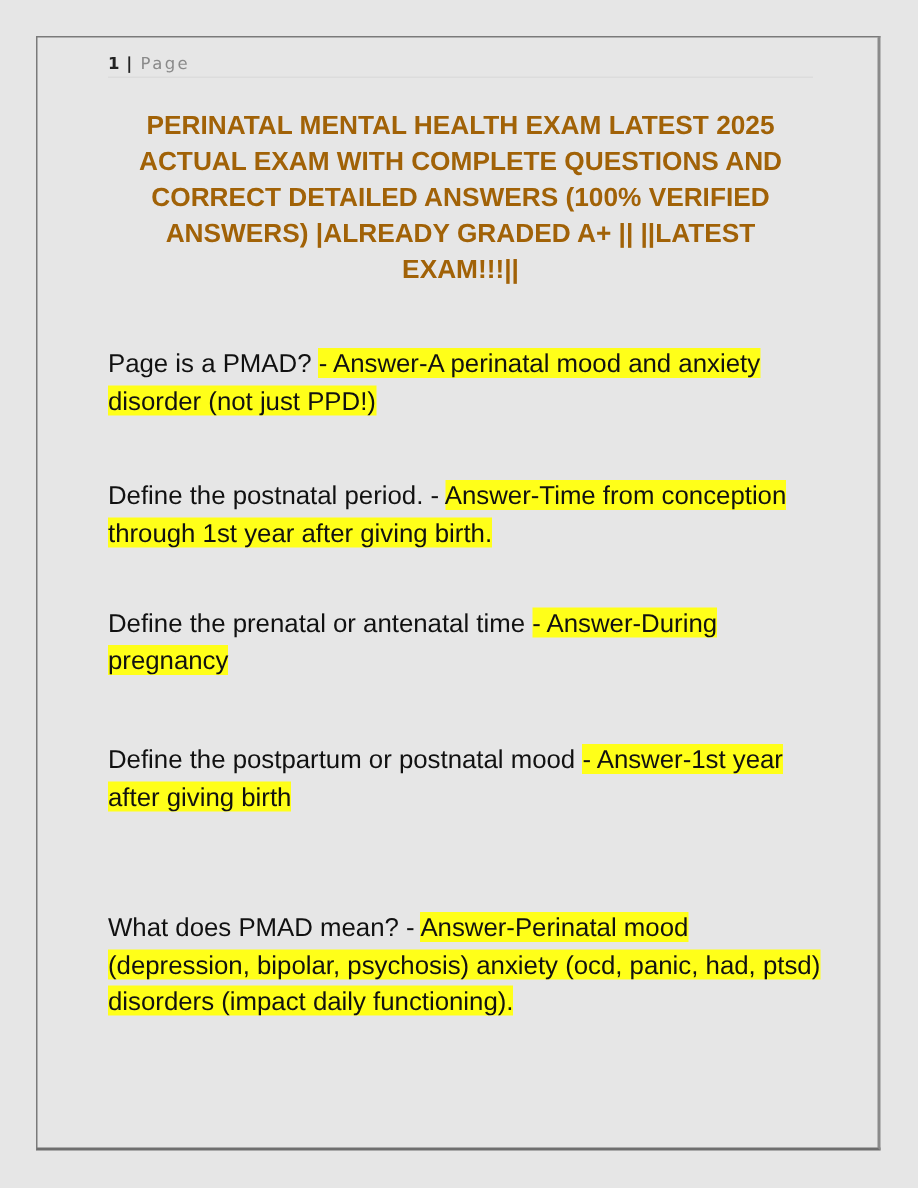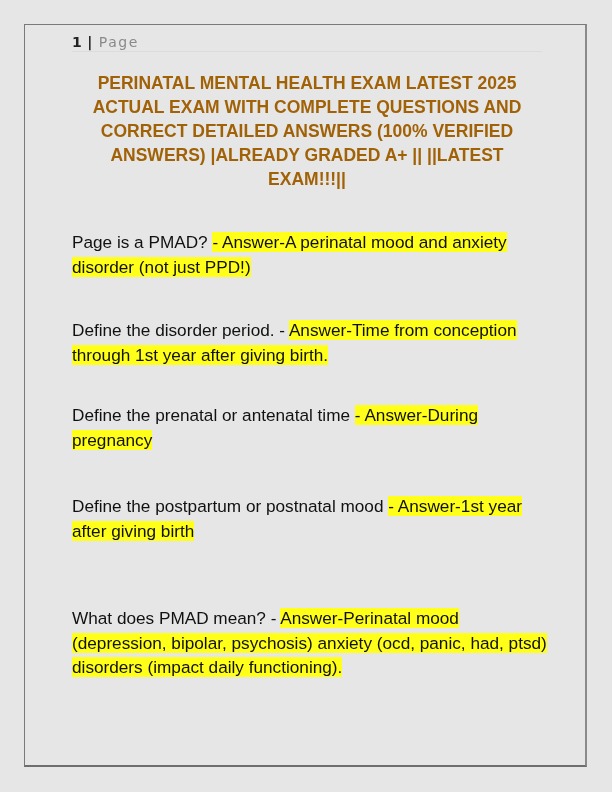--- a/index.html
+++ b/index.html
@@ -24,21 +24,21 @@
       box-sizing: border-box;
     }
     .header {
       position: absolute;
       left: 72px;
       top: 36px;
       width: 470px;
       height: 15px;
       border-bottom: 1px solid #dcdcdc;
       font-family: "DejaVu Sans", sans-serif;
-      font-size: 14px;
+      font-size: 11px;
       line-height: 13px;
     }
     .header .num {
       color: #222;
       font-weight: bold;
     }
     .header .sep {
       color: #222;
       font-weight: bold;
       margin: 0 2px 0 1px;
@@ -83,21 +83,21 @@
   <span class="word">Page</span>
 </div>
 
 <div class="title">PERINATAL MENTAL HEALTH EXAM LATEST 2025 ACTUAL EXAM WITH COMPLETE QUESTIONS AND CORRECT DETAILED ANSWERS (100% VERIFIED ANSWERS) |ALREADY GRADED A+ || ||LATEST EXAM!!!||</div>
 
 <div class="qa" style="top:230px;">
   <span>Page is a PMAD? </span><span class="hl">- Answer-A perinatal mood and anxiety disorder (not just PPD!)</span>
 </div>
 
 <div class="qa" style="top:318px;">
-  <span>Define the disorder period. - </span><span class="hl">Answer-Time from conception through 1st year after giving birth.</span>
+  <span>Define the postnatal period. - </span><span class="hl">Answer-Time from conception through 1st year after giving birth.</span>
 </div>
 
 <div class="qa" style="top:403px;">
   <span>Define the prenatal or antenatal time </span><span class="hl">- Answer-During pregnancy</span>
 </div>
 
 <div class="qa" style="top:494px;">
   <span>Define the postpartum or postnatal mood </span><span class="hl">- Answer-1st year after giving birth</span>
 </div>
 

